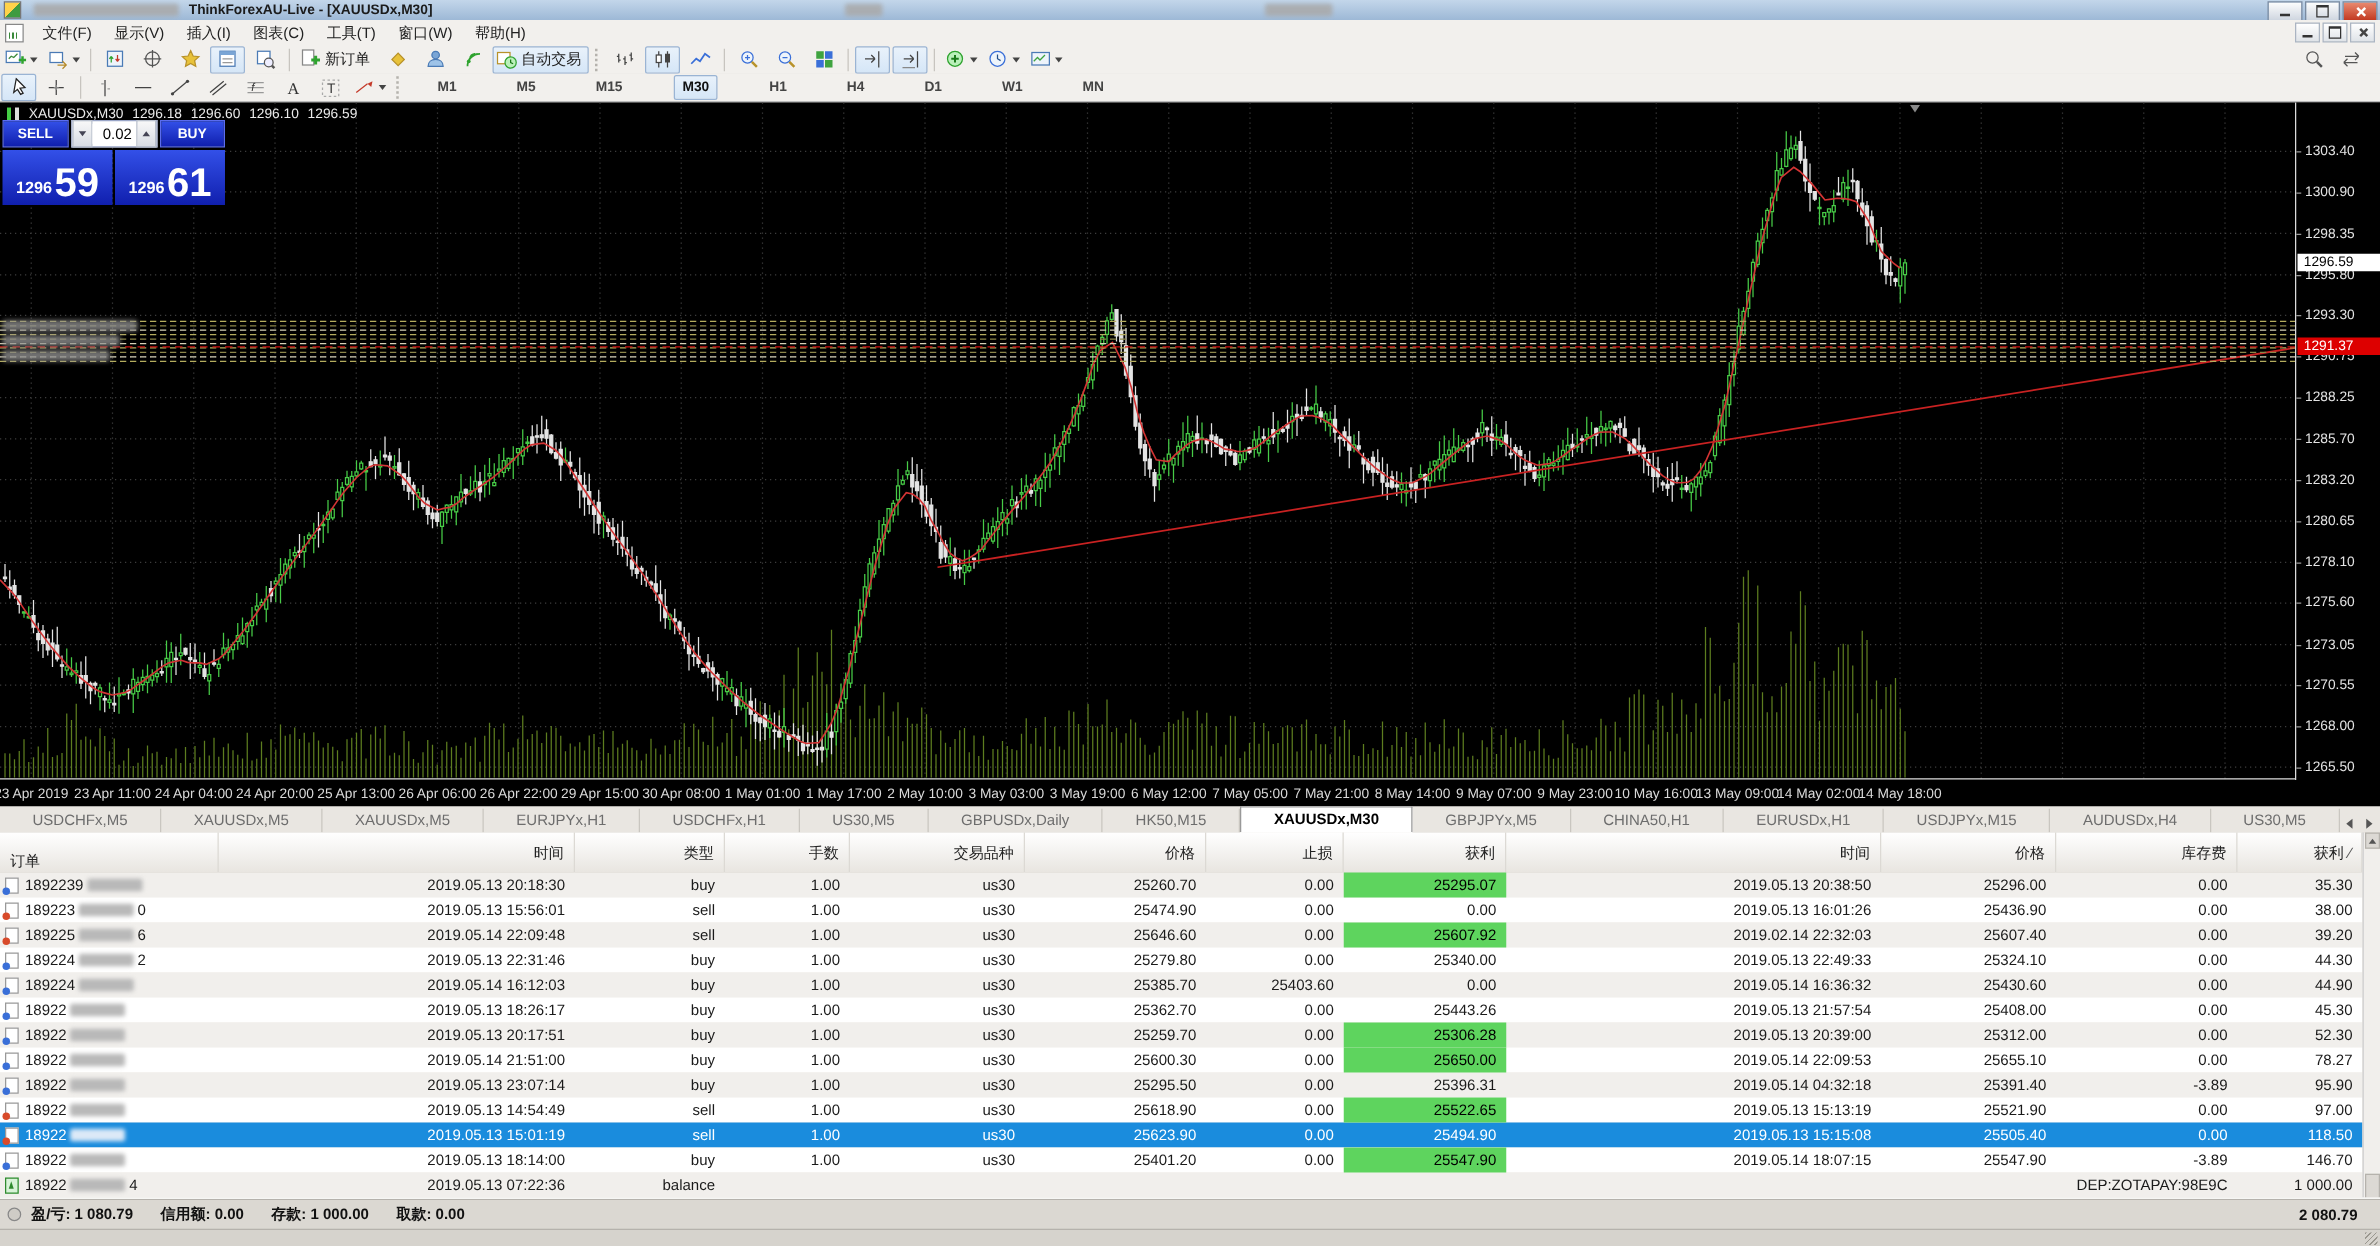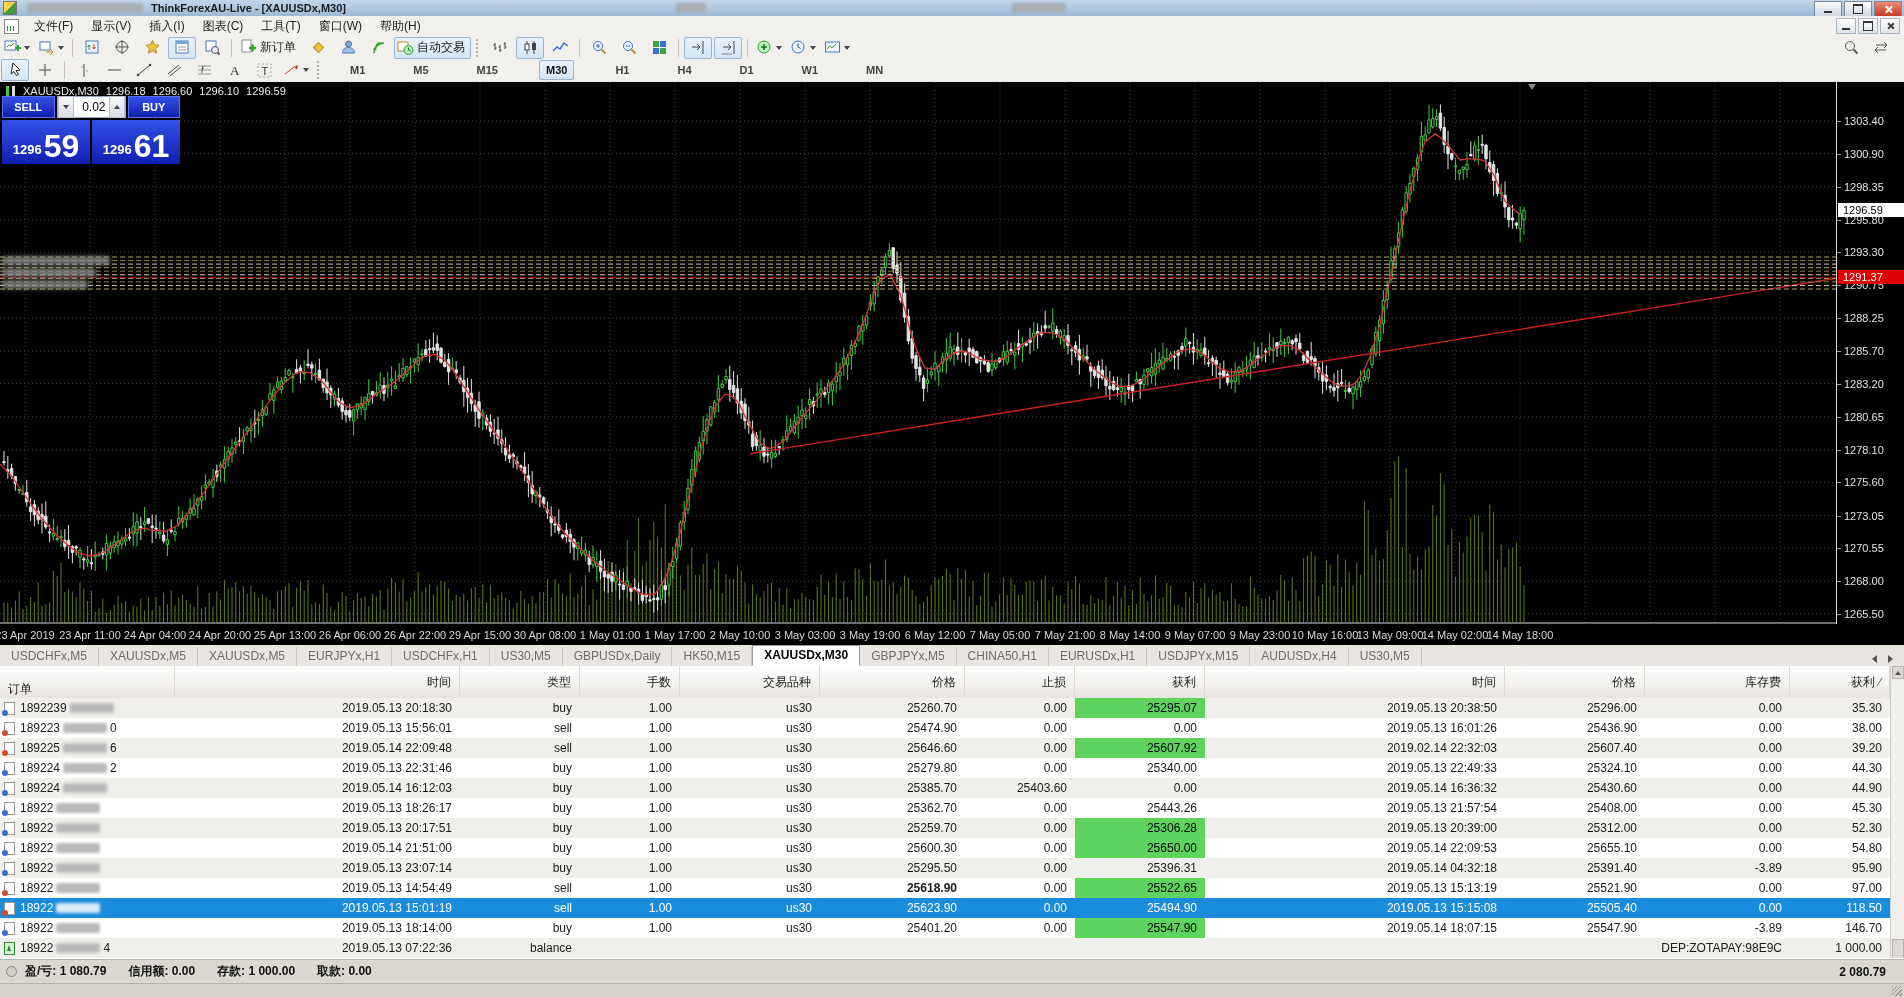--- a/index.html
+++ b/index.html
@@ -72,21 +72,21 @@
   .tri-d{width:0;height:0;border-left:3px solid transparent;border-right:3px solid transparent;border-top:4px solid #445;}
   .tri-u{width:0;height:0;border-left:3px solid transparent;border-right:3px solid transparent;border-bottom:4px solid #445;}
   .ocrow2{display:flex;height:44px;margin-top:2px;}
   .ocprice{flex:1;background:linear-gradient(var(--pb1),var(--pb2));color:#fff;display:flex;align-items:flex-end;justify-content:center;padding-bottom:3px;}
   .ocprice.sell{margin-right:1px;} .ocprice.buy{margin-left:1px;}
   .ocsmall{font-size:13px;font-weight:bold;margin:0 2px 4px 0;}
   .ocbig{font-size:32px;font-weight:bold;line-height:30px;}
   
   .tabsrow{position:absolute;left:0;top:645px;width:1904px;height:21px;background:#e9e6e1;
     border-bottom:1px solid #cfccc6;display:flex;align-items:flex-end;font-size:12px;color:#6d6d6d;}
-  .tab{padding:2px 11px 3px;border-right:1px solid #c9c6c0;white-space:nowrap;}
+  .tab{padding:2px 26px 3px;border-right:1px solid #c9c6c0;white-space:nowrap;}
   .tab.active{background:#fff;color:#000;font-weight:bold;border:1px solid #999;border-bottom-color:#fff;}
   .tabarrows{margin-left:auto;display:flex;margin-right:6px;}
   .tarr{width:16px;height:15px;display:flex;align-items:center;justify-content:center;}
   .tri-l{width:0;height:0;border-top:4px solid transparent;border-bottom:4px solid transparent;border-right:5px solid #555;}
   .tri-r{width:0;height:0;border-top:4px solid transparent;border-bottom:4px solid transparent;border-left:5px solid #555;}
   
   .thead{position:absolute;left:0;top:666px;width:1890px;height:32px;display:flex;
     background:linear-gradient(#fff,#e8e5e0);border-bottom:1px solid #c9c6c0;font-size:12px;color:#222;}
   .hcell{border-right:1px solid #dcd9d4;display:flex;align-items:center;justify-content:flex-end;padding-right:8px;box-sizing:border-box;}
   .hcell:first-child{justify-content:flex-start;padding-left:8px;}
@@ -759,21 +759,21 @@
         <span class="tcell" style="width: 285px;">2019.05.14 21:51:00</span>
         <span class="tcell" style="width: 120px;">buy</span>
         <span class="tcell" style="width: 100px;">1.00</span>
         <span class="tcell" style="width: 140px;">us30</span>
         <span class="tcell" style="width: 145px;">25600.30</span>
         <span class="tcell" style="width: 110px;">0.00</span>
         <span class="tcell green" style="width: 130px;">25650.00</span>
         <span class="tcell" style="width: 300px;">2019.05.14 22:09:53</span>
         <span class="tcell" style="width: 140px;">25655.10</span>
         <span class="tcell" style="width: 145px;">0.00</span>
-        <span class="tcell" style="width: 100px;">54.80</span>
+        <span class="tcell" style="width: 100px;">78.27</span>
       </div>
       <div class="trow odd">
         <span class="tcell c0" style="width: 175px;">
           <span class="doc buy"></span>
           <span>18922</span>
           <span class="rblob"></span>
         </span>
         <span class="tcell" style="width: 285px;">2019.05.13 23:07:14</span>
         <span class="tcell" style="width: 120px;">buy</span>
         <span class="tcell" style="width: 100px;">1.00</span>
@@ -789,21 +789,21 @@
       <div class="trow even">
         <span class="tcell c0" style="width: 175px;">
           <span class="doc sell"></span>
           <span>18922</span>
           <span class="rblob"></span>
         </span>
         <span class="tcell" style="width: 285px;">2019.05.13 14:54:49</span>
         <span class="tcell" style="width: 120px;">sell</span>
         <span class="tcell" style="width: 100px;">1.00</span>
         <span class="tcell" style="width: 140px;">us30</span>
-        <span class="tcell" style="width: 145px; font-weight: bold;">25618.90</span>
+        <span class="tcell" style="width: 145px;">25618.90</span>
         <span class="tcell" style="width: 110px;">0.00</span>
         <span class="tcell green" style="width: 130px;">25522.65</span>
         <span class="tcell" style="width: 300px;">2019.05.13 15:13:19</span>
         <span class="tcell" style="width: 140px;">25521.90</span>
         <span class="tcell" style="width: 145px;">0.00</span>
         <span class="tcell" style="width: 100px;">97.00</span>
       </div>
       <div class="trow sel">
         <span class="tcell c0" style="width: 175px;">
           <span class="doc sell"></span>

